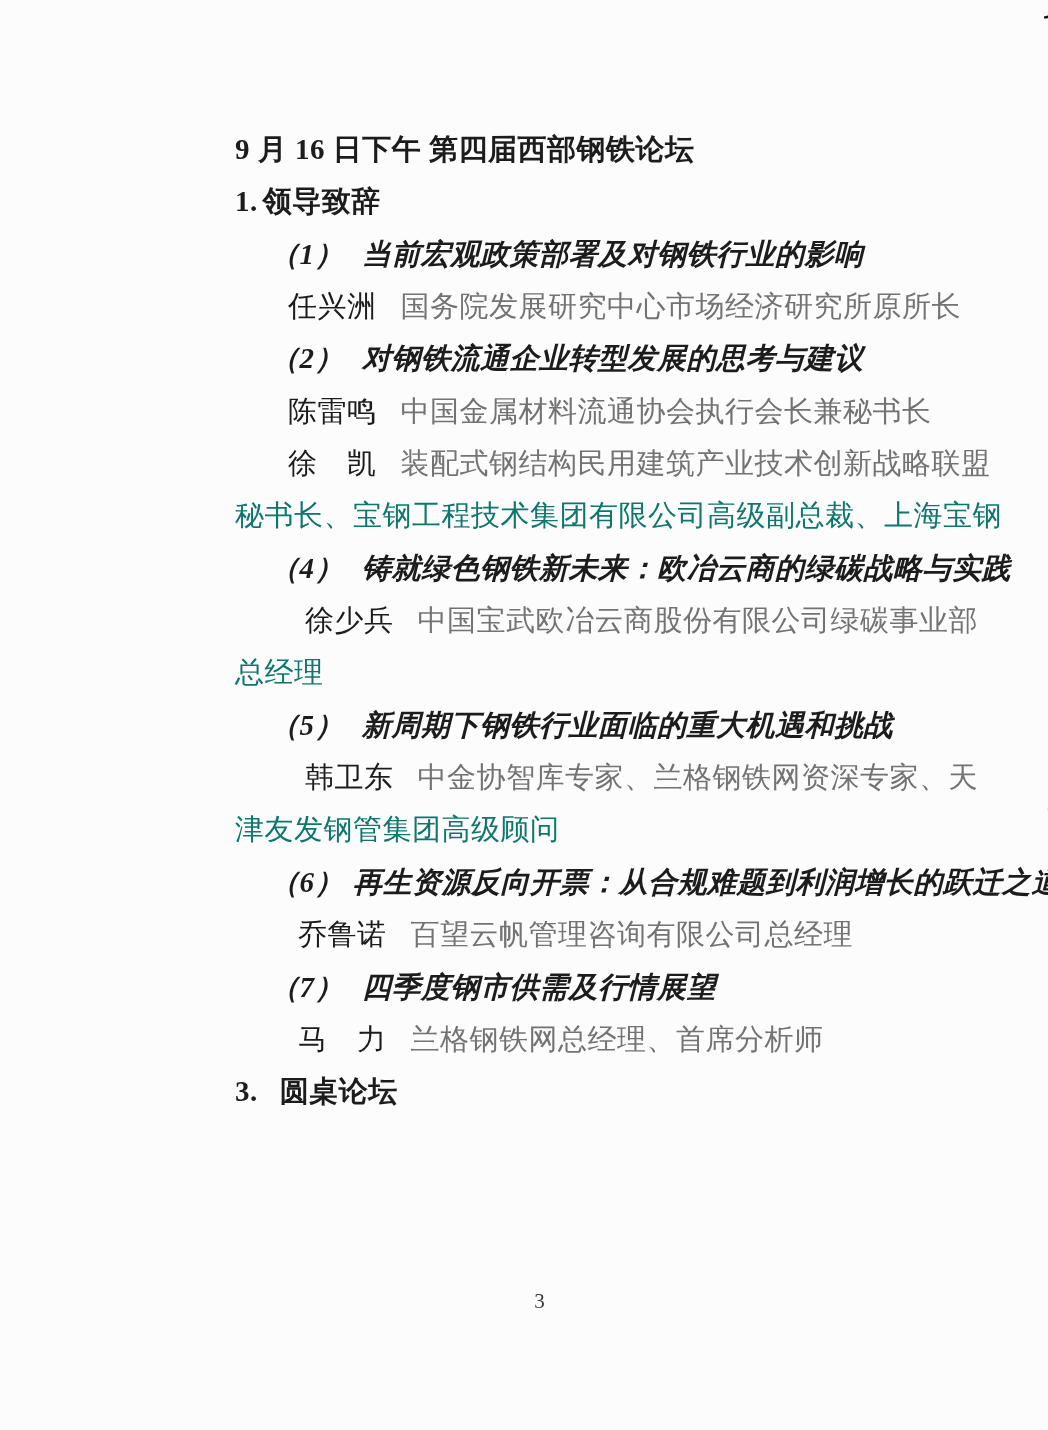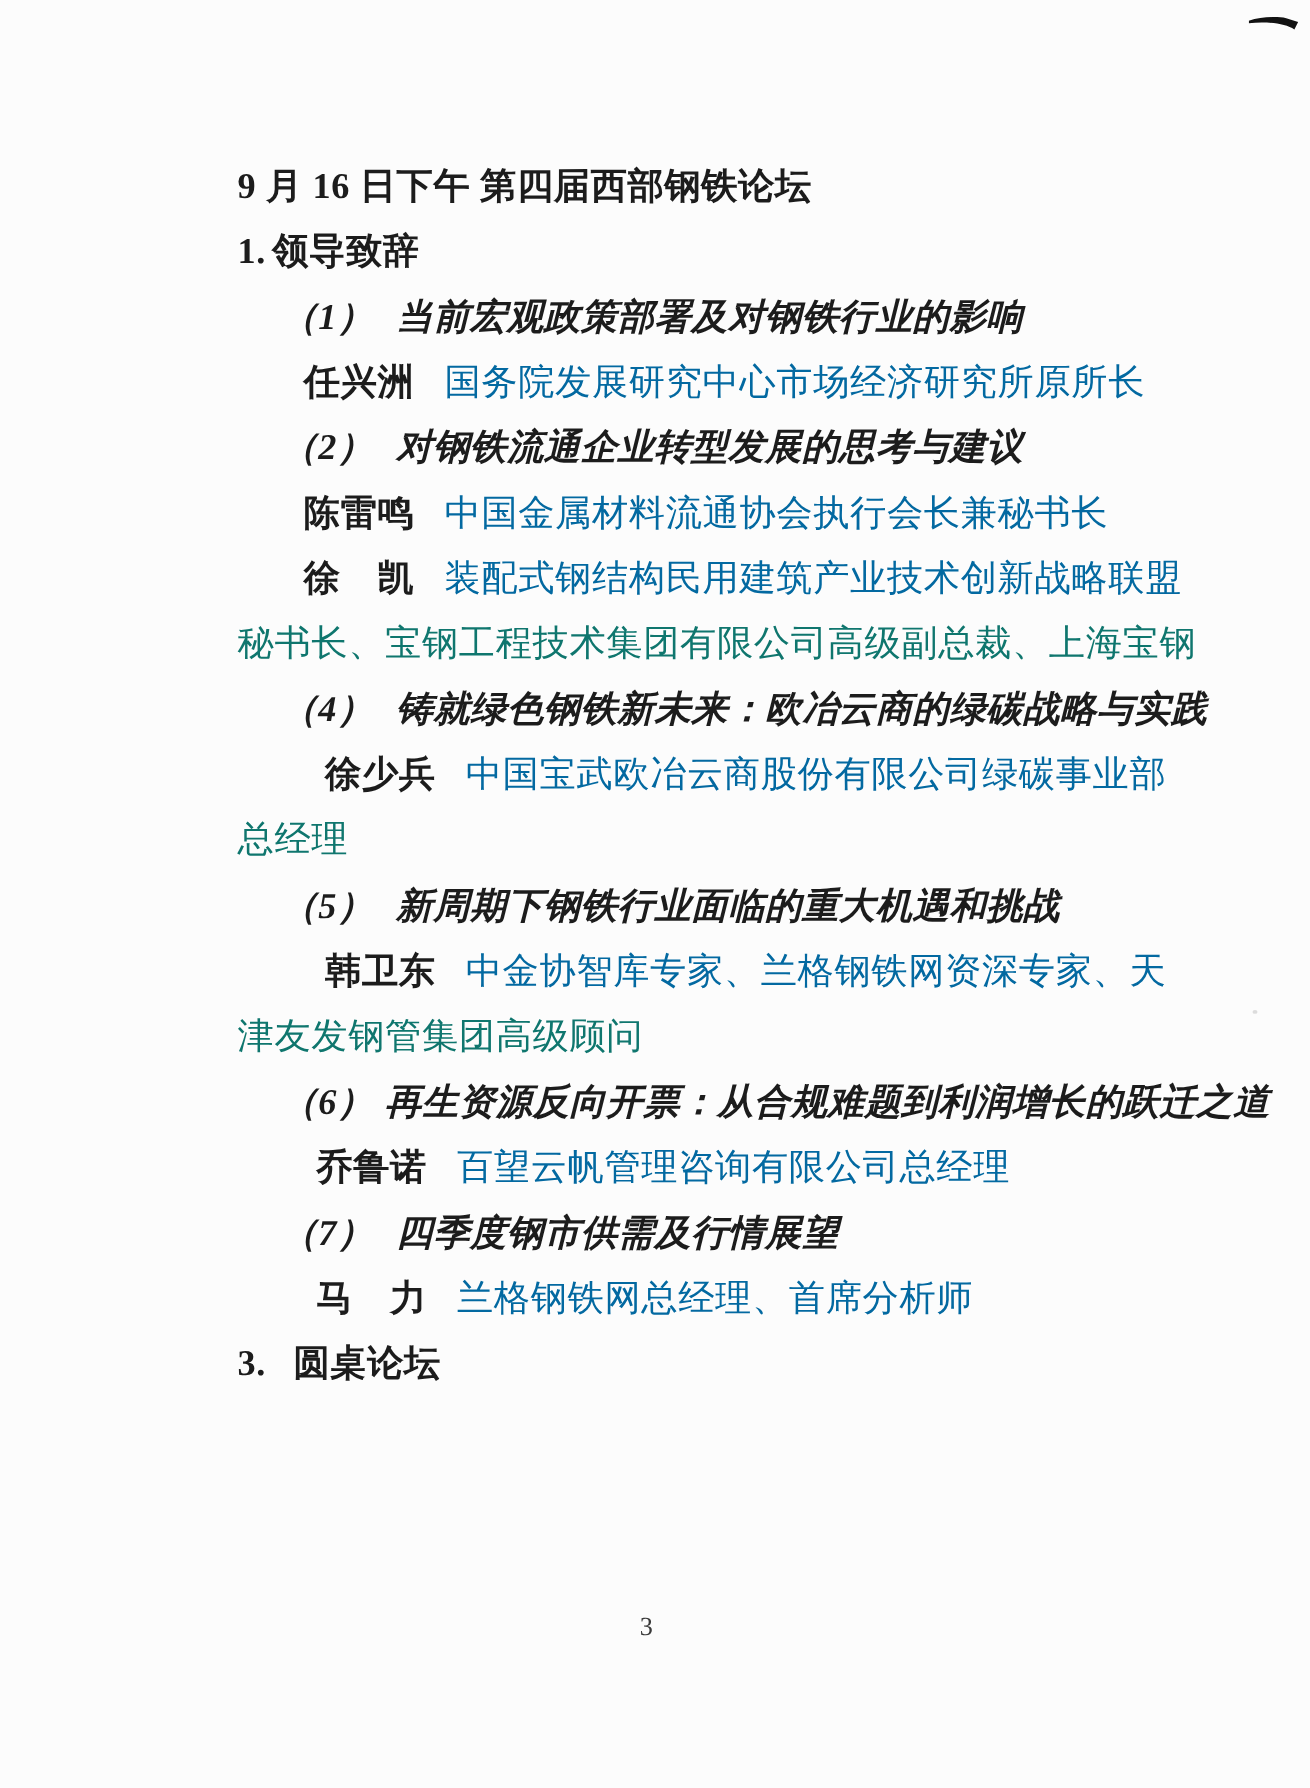--- a/index.html
+++ b/index.html
@@ -11,20 +11,21 @@
     height: 1430px;
     position: relative;
     background: #fcfcfc;
     overflow: hidden;
     font-family: "Liberation Serif", serif;
     color: #1c1c1c;
   }
   .page {
     position: absolute;
     inset: 0;
+    margin-left: 45px;
   }
   
   .corner-mark {
     position: absolute;
     left: 999px;
     top: 9px;
     width: 42px;
     height: 18px;
   }
   
@@ -53,22 +54,22 @@
   .line span { display: inline-block; }
   .heading, .section { font-weight: 700; }
   .section .num { margin-right: 5px; }
   .section.wide-gap .num { margin-right: 22px; }
   .talk { font-weight: 700; padding-left: 35px; font-style: italic; }
   .talk .num { margin-right: 18px; }
   .talk.tight-gap .num { margin-right: 9px; }
   .speaker { padding-left: 53px; }
   .speaker.ind1 { padding-left: 63px; }
   .speaker.ind2 { padding-left: 70px; }
-  .speaker .name { font-weight: 700; margin-right: 24px; }
-  .speaker .affil { font-weight: 400; color: #0369a1; }
+  .speaker .name { font-weight: 400; margin-right: 24px; }
+  .speaker .affil { font-weight: 400; color: #737373; }
   .cont { font-weight: 400; color: #0f766e; }
   .page-number {
     position: absolute;
     top: 1289px;
     left: 0;
     width: 100%;
     text-align: center;
     font-size: 21px;
     color: #3a3a3a;
     transform: translateX(-7px);

